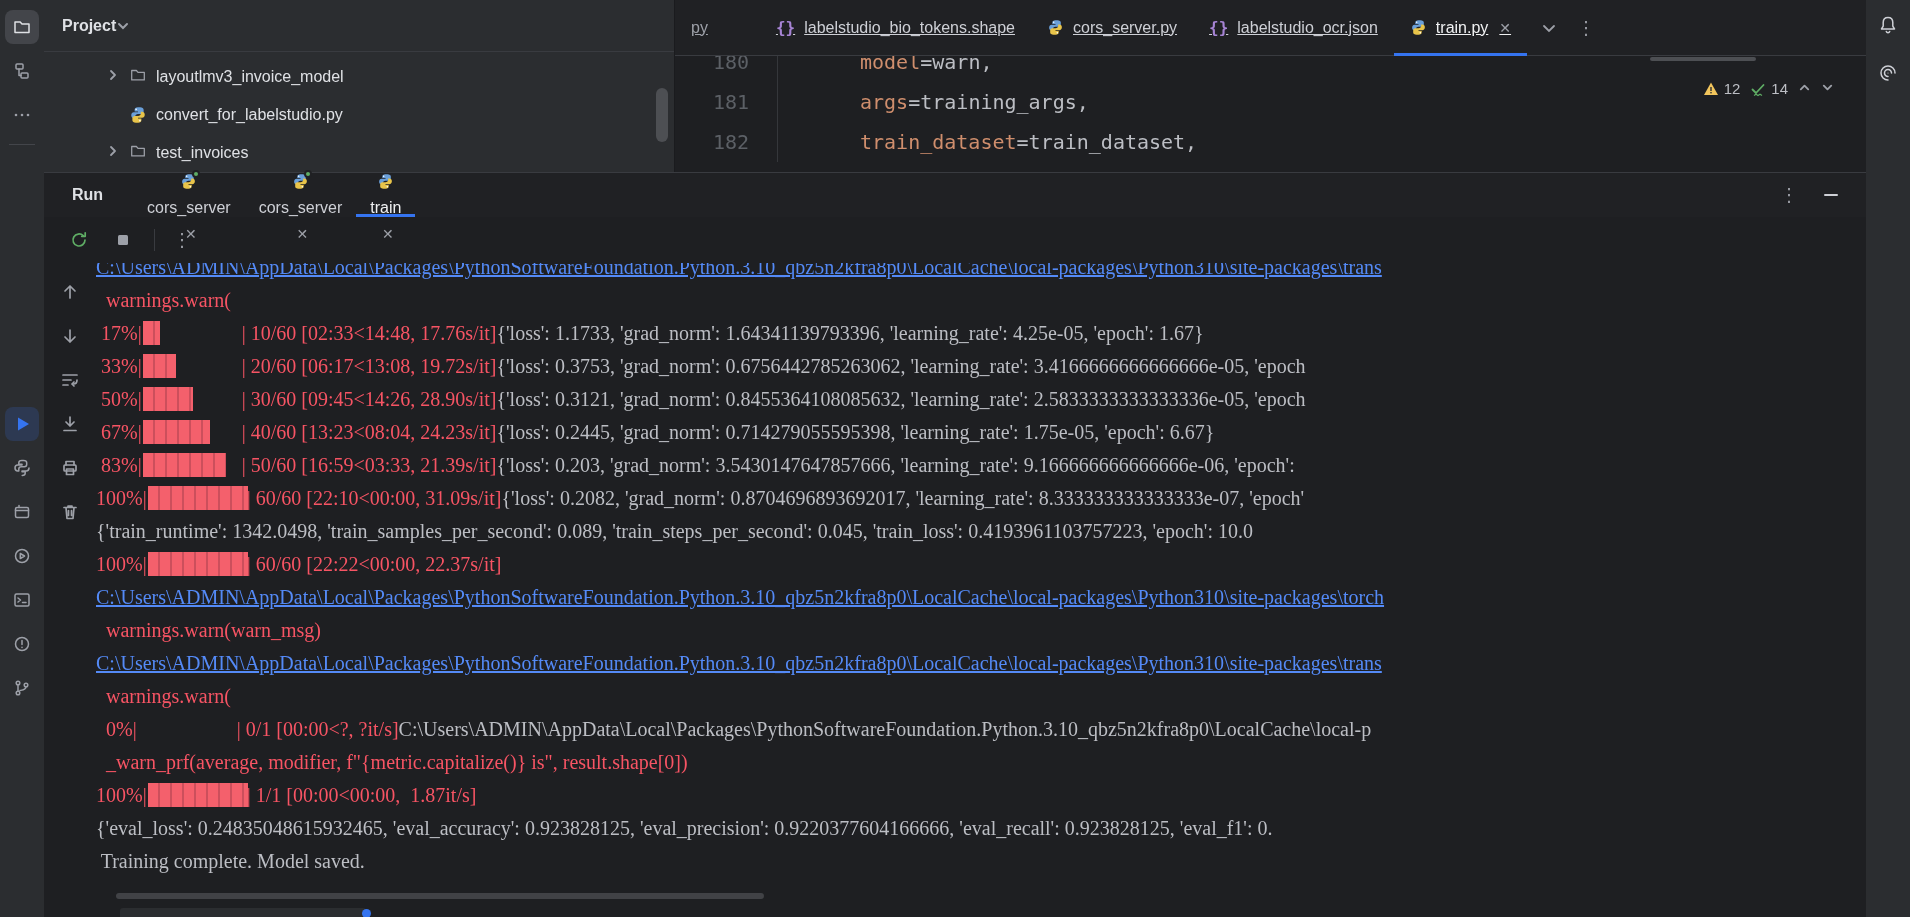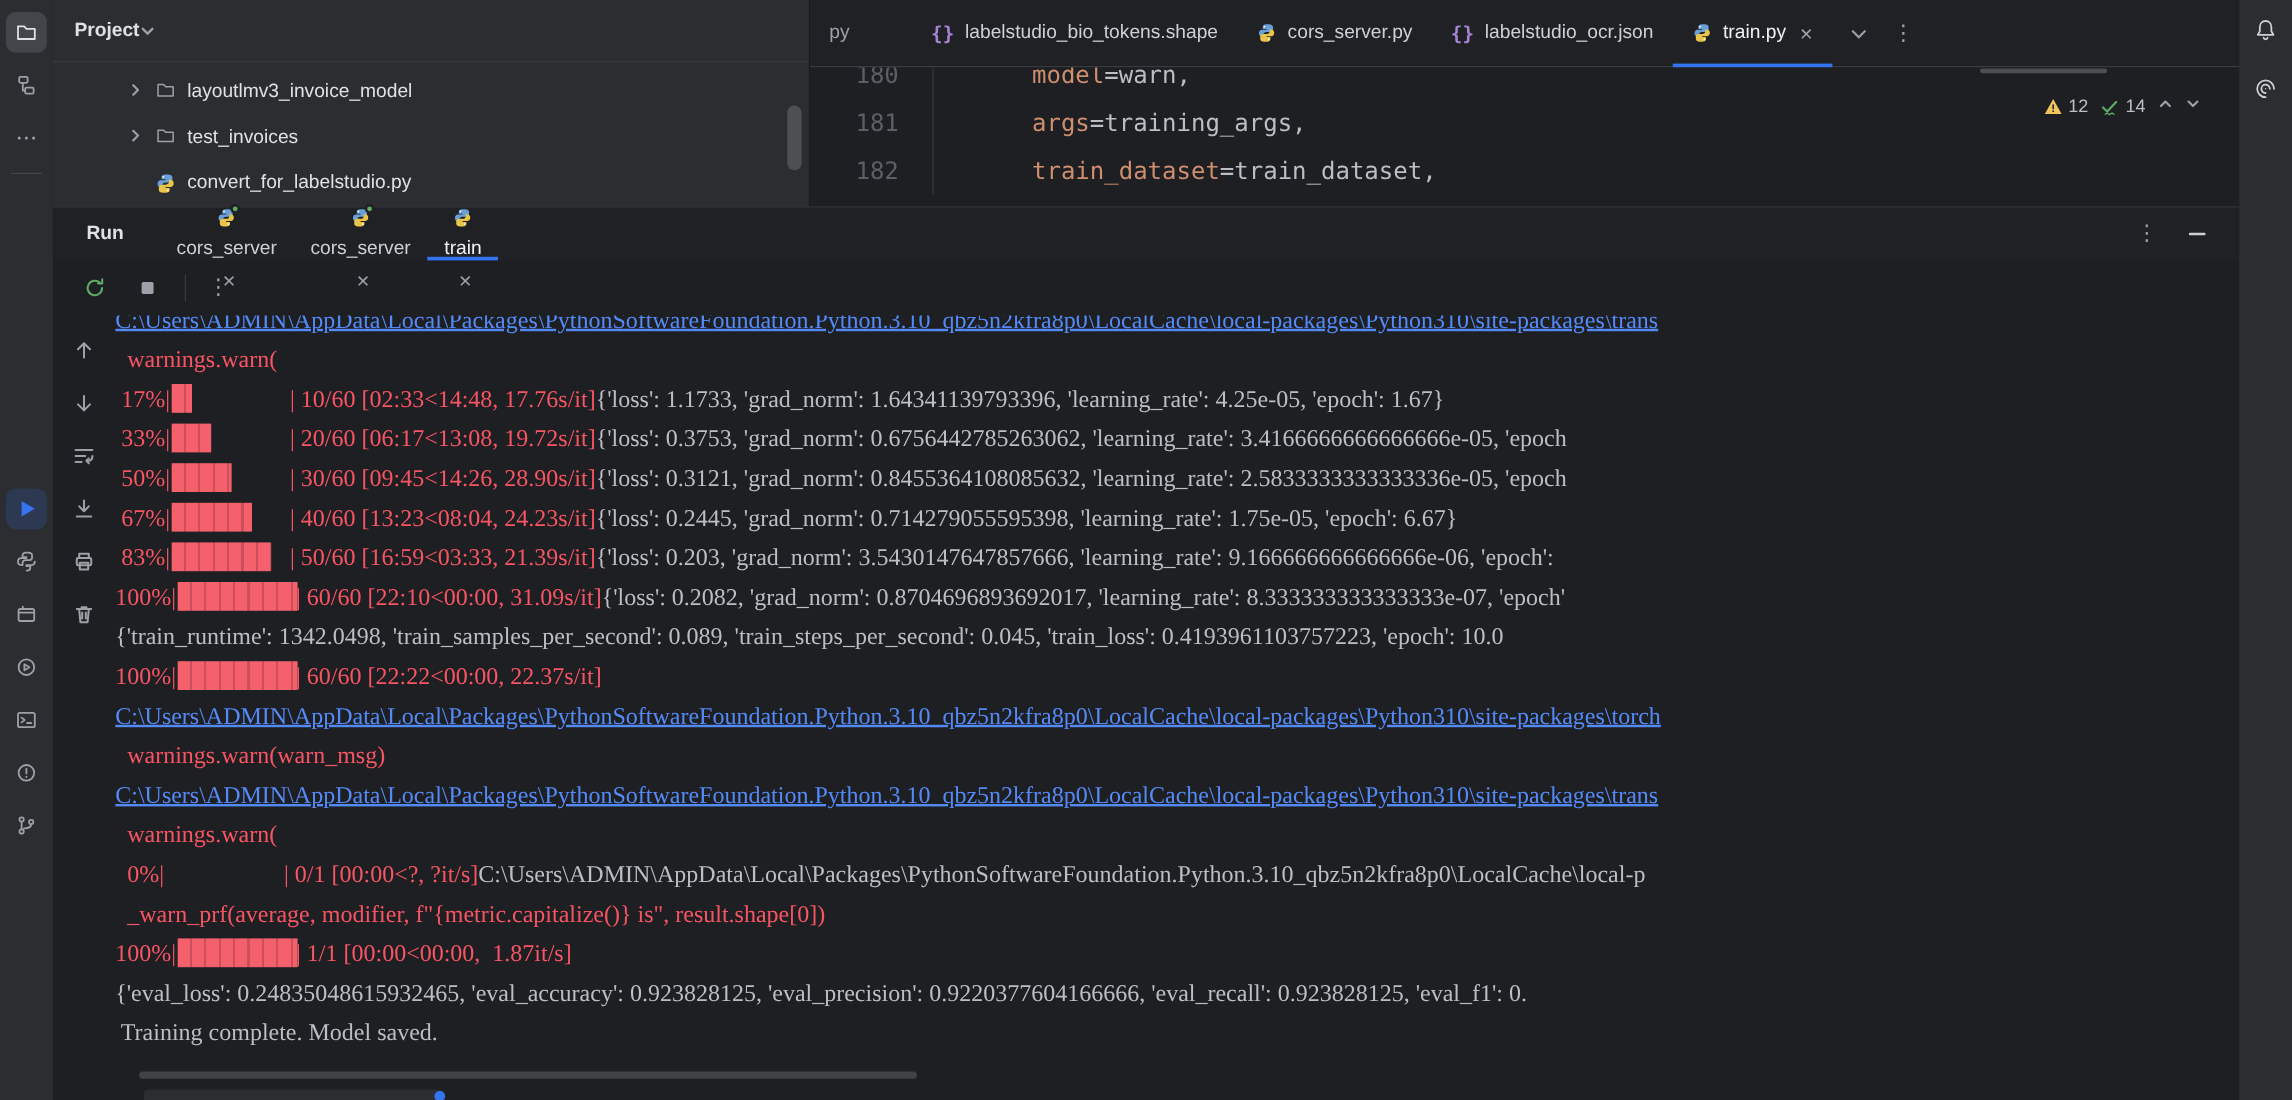--- a/index.html
+++ b/index.html
@@ -36,21 +36,21 @@
   .tree{padding-top:6px;}
   .tree-row{height:38px;display:flex;align-items:center;padding-left:62px;gap:9px;cursor:pointer;font-size:16px;color:#dfe1e5;}
   .tree-row .chev svg{width:14px;height:14px;stroke:#9da0a8;fill:none;stroke-width:1.8;stroke-linecap:round;stroke-linejoin:round;}
   .tree-row .ficon svg{width:18px;height:18px;stroke:#9da0a8;fill:none;stroke-width:1.4;stroke-linejoin:round;}
   .tree-row .pyicon{width:18px;height:18px;margin-left:23px;}
   .proj-scrollthumb{position:absolute;right:6px;top:88px;width:12px;height:54px;border-radius:6px;background:#4d4f53;}
 
   
   .topbar{position:absolute;left:675px;right:44px;top:0;height:56px;background:var(--bg-band);border-bottom:1px solid var(--border);
     display:flex;align-items:stretch;z-index:6;}
-  .etab{display:flex;align-items:center;gap:9px;padding:0 16px;font-size:16px;color:#ced0d6;position:relative;cursor:pointer;white-space:nowrap;}
+  .etab{display:flex;align-items:center;gap:9px;padding:0 16px;font-size:16px;color:#ced0d6;position:relative;cursor:pointer;white-space:nowrap;text-decoration:underline;}
   .etab .tabicon{width:17px;height:17px;flex:0 0 auto;}
   .etab .jsonicon{color:#a684d4;font-family:"DejaVu Sans Mono",monospace;font-weight:700;font-size:16px;}
   .etab.partial{color:#9da0a8;padding-right:52px;}
   .etab.active{color:#f0f1f2;}
   .etab.active::after{content:"";position:absolute;left:0;right:0;bottom:-1px;height:3px;background:#3574f0;}
   .etab .close{color:#9da0a8;font-size:14px;margin-left:2px;}
   .topbar-actions{display:flex;align-items:center;gap:20px;margin-left:14px;padding-right:10px;}
   .topbar-actions svg{width:16px;height:16px;stroke:#9da0a8;fill:none;stroke-width:1.8;stroke-linecap:round;cursor:pointer;}
   .kebab{color:#9da0a8;font-size:18px;letter-spacing:0;line-height:1;cursor:pointer;font-family:"DejaVu Sans",sans-serif;}
 
@@ -203,36 +203,36 @@
         <div class="tree-row">
           <span class="chev"><svg viewBox="0 0 14 14">
               <path d="M5 3l4 4-4 4"></path>
             </svg></span>
           <span class="ficon"><svg viewBox="0 0 20 20" fill="none" stroke="#9da0a8" stroke-width="1.4">
               <path d="M3 5h5.2l1.8 2H17v8.5H3z"></path>
             </svg></span>
           <span>layoutlmv3_invoice_model</span>
         </div>
         <div class="tree-row">
+          <span class="pyicon"><svg viewBox="0 0 16 16">
+              <path fill="#6A9FD8" d="M7.9 1.2c-1.9 0-2.9.9-2.9 2.1v1.5h3v.7H4.3C3 5.5 2 6.6 2 8.2s1 2.6 2.3 2.6h1.2V9.3c0-1.2 1.1-2.1 2.4-2.1h3c1.1 0 2.1-.9 2.1-2V3.3c0-1.2-1.2-2.1-3.1-2.1H7.9z"></path>
+              <path fill="#E8C44A" d="M8.1 14.8c1.9 0 2.9-.9 2.9-2.1v-1.5H8v-.7h3.7c1.3 0 2.3-1.1 2.3-2.7s-1-2.6-2.3-2.6h-1.2v1.5c0 1.2-1.1 2.1-2.4 2.1h-3c-1.1 0-2.1.9-2.1 2v1.9c0 1.2 1.2 2.1 3.1 2.1h2z"></path>
+              <circle cx="6.3" cy="3" r=".7" fill="#fff"></circle>
+              <circle cx="9.7" cy="13" r=".7" fill="#fff"></circle>
+            </svg></span>
+          <span>convert_for_labelstudio.py</span>
+        </div>
+        <div class="tree-row">
           <span class="chev"><svg viewBox="0 0 14 14">
               <path d="M5 3l4 4-4 4"></path>
             </svg></span>
           <span class="ficon"><svg viewBox="0 0 20 20" fill="none" stroke="#9da0a8" stroke-width="1.4">
               <path d="M3 5h5.2l1.8 2H17v8.5H3z"></path>
             </svg></span>
           <span>test_invoices</span>
-        </div>
-        <div class="tree-row">
-          <span class="pyicon"><svg viewBox="0 0 16 16">
-              <path fill="#6A9FD8" d="M7.9 1.2c-1.9 0-2.9.9-2.9 2.1v1.5h3v.7H4.3C3 5.5 2 6.6 2 8.2s1 2.6 2.3 2.6h1.2V9.3c0-1.2 1.1-2.1 2.4-2.1h3c1.1 0 2.1-.9 2.1-2V3.3c0-1.2-1.2-2.1-3.1-2.1H7.9z"></path>
-              <path fill="#E8C44A" d="M8.1 14.8c1.9 0 2.9-.9 2.9-2.1v-1.5H8v-.7h3.7c1.3 0 2.3-1.1 2.3-2.7s-1-2.6-2.3-2.6h-1.2v1.5c0 1.2-1.1 2.1-2.4 2.1h-3c-1.1 0-2.1.9-2.1 2v1.9c0 1.2 1.2 2.1 3.1 2.1h2z"></path>
-              <circle cx="6.3" cy="3" r=".7" fill="#fff"></circle>
-              <circle cx="9.7" cy="13" r=".7" fill="#fff"></circle>
-            </svg></span>
-          <span>convert_for_labelstudio.py</span>
         </div>
       </div>
     <div class="proj-scrollthumb"></div>
   </div>
 
   <div class="topbar" id="editor-tabs">
       <div class="etab partial">
         <span>py</span>
       </div>
       <div class="etab">

